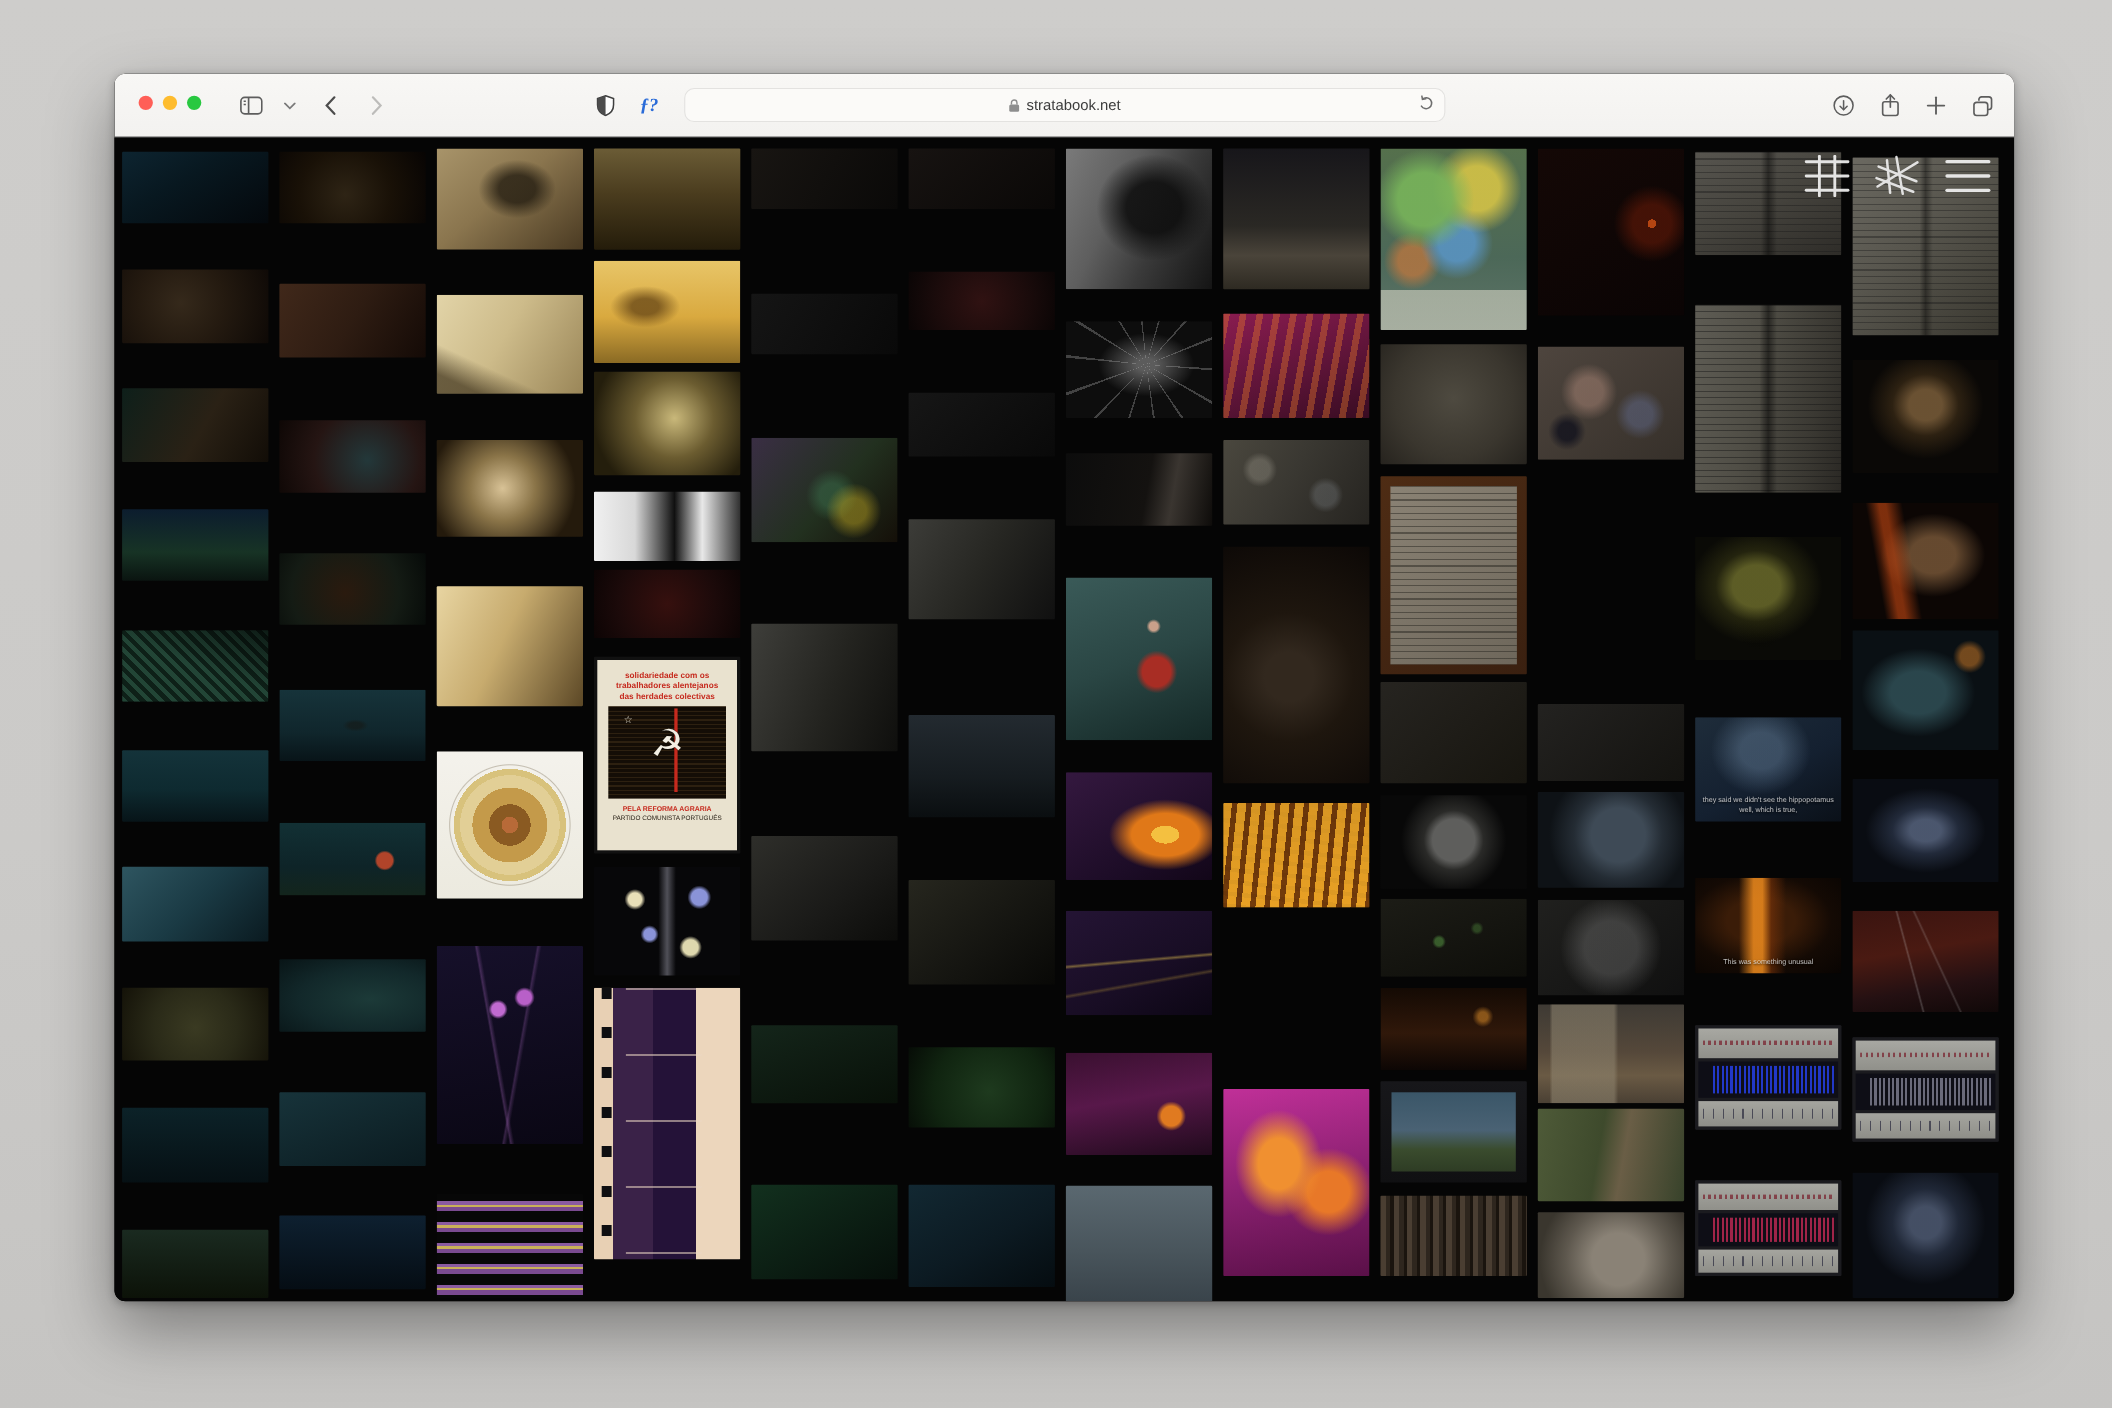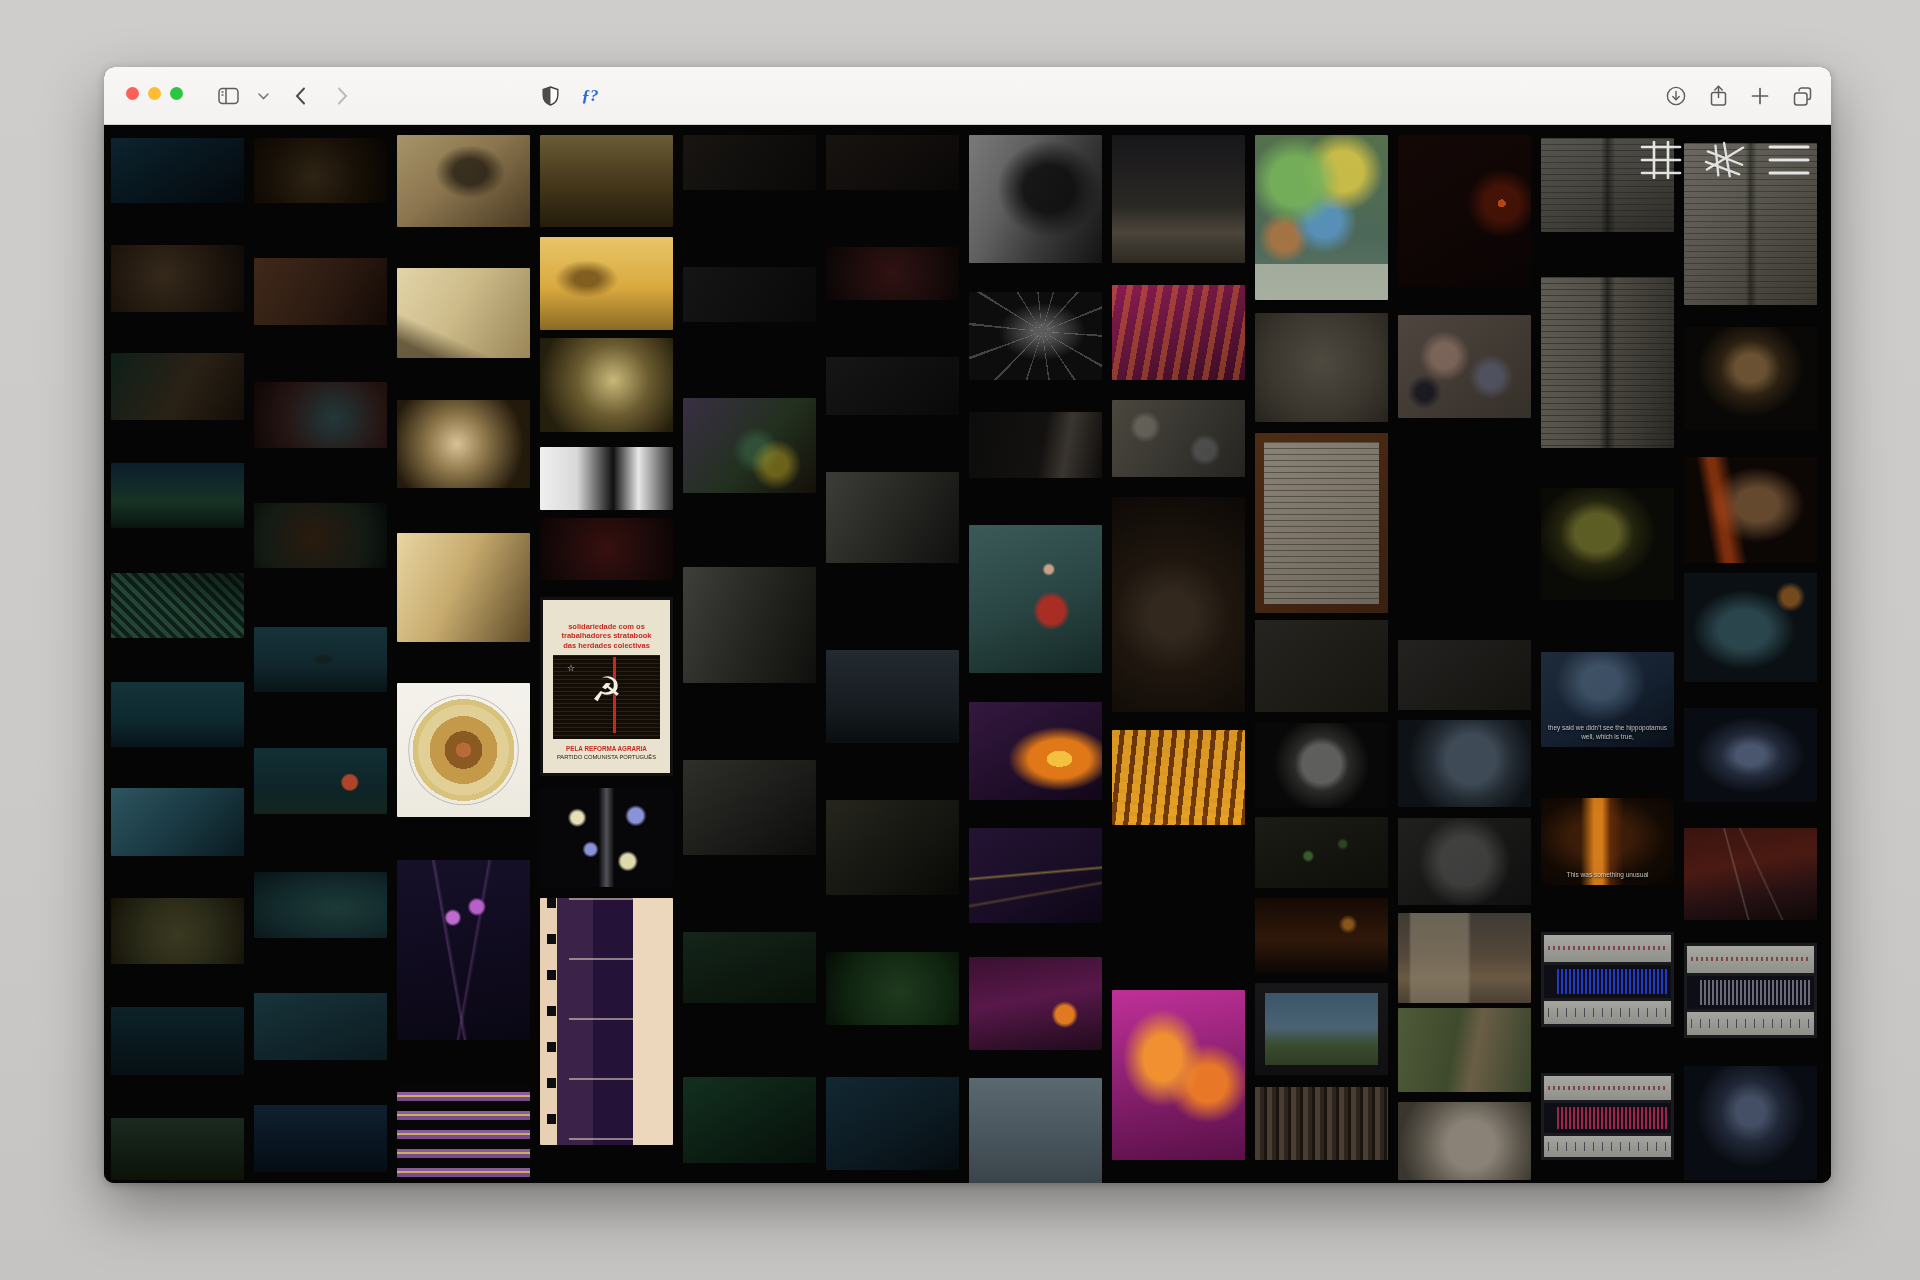--- a/index.html
+++ b/index.html
@@ -22,21 +22,21 @@
   .urlfield .lock{margin-right:6px;display:flex;color:#8a8a8a;}
   .urlfield .reload{position:absolute;right:9px;top:5px;color:#707070;}
   .ext-f{font-family:"Liberation Serif",serif;font-style:italic;font-weight:bold;color:#2a6bd8;font-size:17px;}
   
   .content{position:absolute;left:0;top:58px;width:1727px;height:1058px;background:#050505;overflow:hidden;}
   .gallery{position:absolute;left:0;top:0;width:100%;height:100%;}
   .tile{position:absolute;width:133px;overflow:hidden;border-radius:1px;}
   .cap{position:absolute;left:4px;right:4px;bottom:5px;text-align:center;font-size:6.5px;line-height:1.35;
        color:rgba(240,240,240,.78);text-shadow:0 1px 2px rgba(0,0,0,.9);}
   
-  .poster{position:absolute;inset:3px;background:#e9e2cf;padding:22px 6px;box-sizing:border-box;text-align:center;}
+  .poster{position:absolute;inset:3px;background:#e9e2cf;padding:9px 6px;box-sizing:border-box;text-align:center;}
   .poster .pl{color:#c62a1e;font-weight:bold;font-size:7.5px;line-height:1.25;}
   .poster .art{margin:5px 4px 0;height:84px;position:relative;
       background:repeating-linear-gradient(0deg,#140d06 0 3px,#2d2010 3px 4px);}
   .poster .emblem{position:absolute;left:0;right:0;top:14px;text-align:center;font-size:34px;color:#f3efe4;
       font-family:"DejaVu Sans",sans-serif;text-shadow:0 0 1px #000;}
   .poster .wheat{position:absolute;left:50%;top:2px;width:3px;height:76px;background:#c8371c;margin-left:6px;}
   .poster .star{position:absolute;left:14px;top:8px;color:#e9e2cf;font-size:9px;font-family:"DejaVu Sans",sans-serif;}
   .poster .pb1{margin-top:6px;color:#c62a1e;font-weight:bold;font-size:6.3px;}
   .poster .pb2{margin-top:2px;color:#2a2218;font-size:5.8px;}
   
@@ -102,20 +102,35 @@
     <div class="tb-ico" style="left:434px">
       <svg width="17" height="20" viewBox="0 0 17 20" fill="#fdfdfd" stroke="#3f3f3f" stroke-width="1.4">
         <path d="M8.5 1 L15.8 3.6 V9.2 C15.8 13.8 12.7 17.4 8.5 19 C4.3 17.4 1.2 13.8 1.2 9.2 V3.6 Z"></path>
         <path d="M8.5 1 L8.5 19 C4.3 17.4 1.2 13.8 1.2 9.2 V3.6 Z" fill="#4c4c4c" stroke="none"></path>
       </svg>
     </div>
     <div class="tb-ico ext-f" style="left:474px">
       <span>ƒ?</span>
     </div>
 
+    <div class="urlfield">
+      <span class="lock">
+        <svg width="10" height="12" viewBox="0 0 10 12" fill="#8e8e8e">
+          <rect x="0.5" y="5" width="9" height="6.6" rx="1.4"></rect>
+          <path d="M2.5 5 V3.4 A2.5 2.5 0 0 1 7.5 3.4 V5" fill="none" stroke="#8e8e8e" stroke-width="1.3"></path>
+        </svg>
+      </span>
+      <span>stratabook.net</span>
+      <span class="reload">
+        <svg width="15" height="16" viewBox="0 0 15 16" fill="none" stroke="#6e6e6e" stroke-width="1.4" stroke-linecap="round">
+          <path d="M3.2 10.4 A5 5 0 1 0 4.2 4.0"></path>
+          <polyline points="3.6,1.4 4.2,4.4 7.2,3.8"></polyline>
+        </svg>
+      </span>
+    </div>
 
     <div class="tb-ico" style="left:1560px">
       <svg width="20" height="20" viewBox="0 0 20 20" fill="none" stroke="#5d5d5d" stroke-width="1.4" stroke-linecap="round">
         <circle cx="10" cy="10" r="8.6"></circle>
           <line x1="10" y1="5.5" x2="10" y2="13.5"></line>
         <polyline points="6.8,10.6 10,13.8 13.2,10.6"></polyline>
       </svg>
     </div>
     <div class="tb-ico" style="left:1602px">
       <svg width="19" height="22" viewBox="0 0 19 22" fill="none" stroke="#5d5d5d" stroke-width="1.5" stroke-linecap="round">
@@ -194,21 +209,21 @@
         <div class="tile" style="left: 293px; top: 735px; width: 133px; height: 180px; background: radial-gradient(circle at 42% 32%, rgb(192, 106, 208) 0px, rgb(192, 106, 208) 4%, rgba(0, 0, 0, 0) 6%), radial-gradient(circle at 60% 26%, rgb(184, 96, 200) 0px, rgb(184, 96, 200) 4%, rgba(0, 0, 0, 0) 6%), linear-gradient(80deg, rgba(0, 0, 0, 0) 40%, rgba(154, 95, 176, 0.35) 41%, rgba(0, 0, 0, 0) 43%), linear-gradient(100deg, rgba(0, 0, 0, 0) 55%, rgba(154, 95, 176, 0.3) 56%, rgba(0, 0, 0, 0) 58%), linear-gradient(170deg, rgb(22, 16, 42) 0%, rgb(10, 7, 20) 100%);"></div>
         <div class="tile" style="left: 293px; top: 960px; width: 133px; height: 95px; background: repeating-linear-gradient(rgba(0, 0, 0, 0) 0px, rgba(0, 0, 0, 0) 7px, rgb(138, 90, 160) 7px, rgb(138, 90, 160) 10px, rgb(201, 176, 87) 10px, rgb(201, 176, 87) 12px, rgb(122, 74, 144) 12px, rgb(122, 74, 144) 16px, rgba(0, 0, 0, 0) 16px, rgba(0, 0, 0, 0) 19px) 0px 0px / 100% 100%, linear-gradient(rgb(7, 7, 7), rgb(7, 7, 7));"></div>
         <div class="tile" style="left: 436px; top: 10px; width: 133px; height: 92px; background: linear-gradient(rgb(107, 92, 54) 0%, rgb(74, 60, 30) 45%, rgb(36, 28, 10) 100%);"></div>
         <div class="tile" style="left: 436px; top: 112px; width: 133px; height: 93px; background: radial-gradient(at 35% 45%, rgba(107, 74, 24, 0.8) 0px, rgba(107, 74, 24, 0.8) 10%, rgba(0, 0, 0, 0) 26%), linear-gradient(rgb(232, 197, 104) 0%, rgb(217, 169, 63) 55%, rgb(138, 106, 36) 100%);"></div>
         <div class="tile" style="left: 436px; top: 213px; width: 133px; height: 94px; background: radial-gradient(circle at 55% 45%, rgb(201, 184, 122) 0%, rgb(107, 92, 48) 40%, rgb(36, 30, 12) 82%);"></div>
         <div class="tile" style="left: 436px; top: 322px; width: 133px; height: 63px; background: linear-gradient(90deg, rgb(240, 240, 240) 0%, rgb(216, 216, 216) 28%, rgb(16, 16, 16) 55%, rgb(232, 232, 232) 74%, rgb(48, 48, 48) 100%);"></div>
         <div class="tile" style="left: 436px; top: 393px; width: 133px; height: 62px; background: radial-gradient(circle, rgb(54, 16, 14) 0%, rgb(28, 10, 10) 60%, rgb(12, 4, 4) 100%);"></div>
         <div class="tile" style="left: 436px; top: 472px; width: 133px; height: 179px; background: linear-gradient(rgb(17, 17, 17), rgb(17, 17, 17));">
           <div class="poster">
             <div class="pl">solidariedade com os</div>
-            <div class="pl">trabalhadores stratabook</div>
+            <div class="pl">trabalhadores alentejanos</div>
             <div class="pl">das herdades colectivas</div>
             <div class="art">
               <div class="wheat" style="background: rgb(198, 42, 30);"></div>
               <div class="emblem">☭</div>
               <div class="star">☆</div>
             </div>
             <div class="pb1">PELA REFORMA AGRARIA</div>
             <div class="pb2">PARTIDO COMUNISTA PORTUGUÊS</div>
           </div>
         </div>

